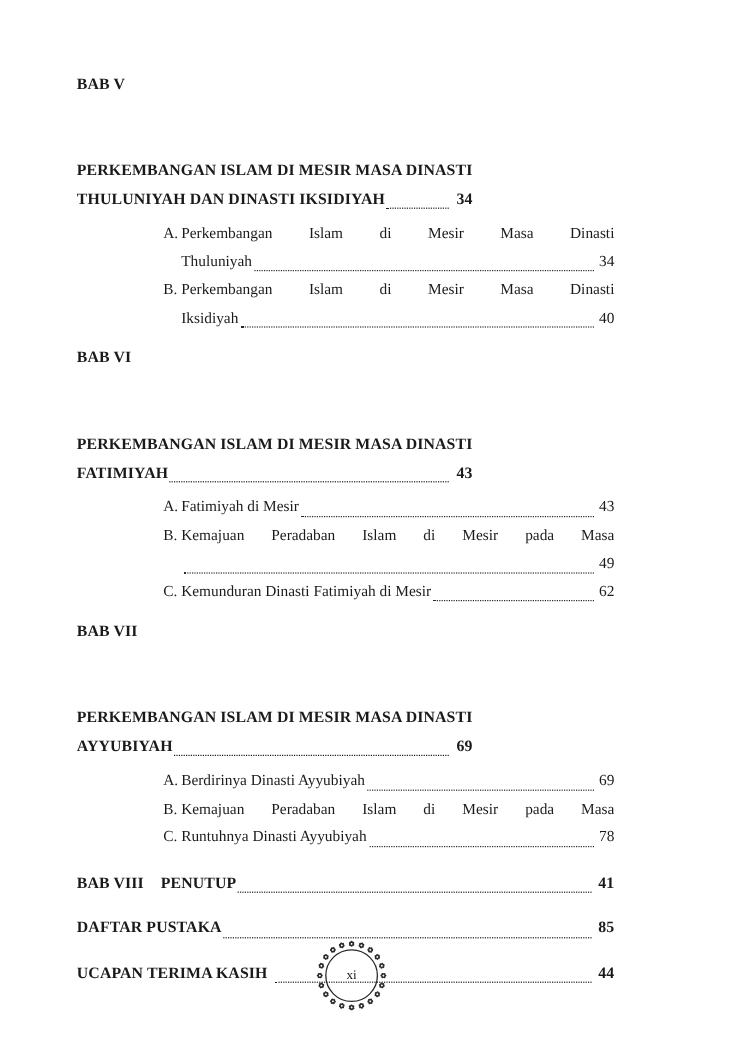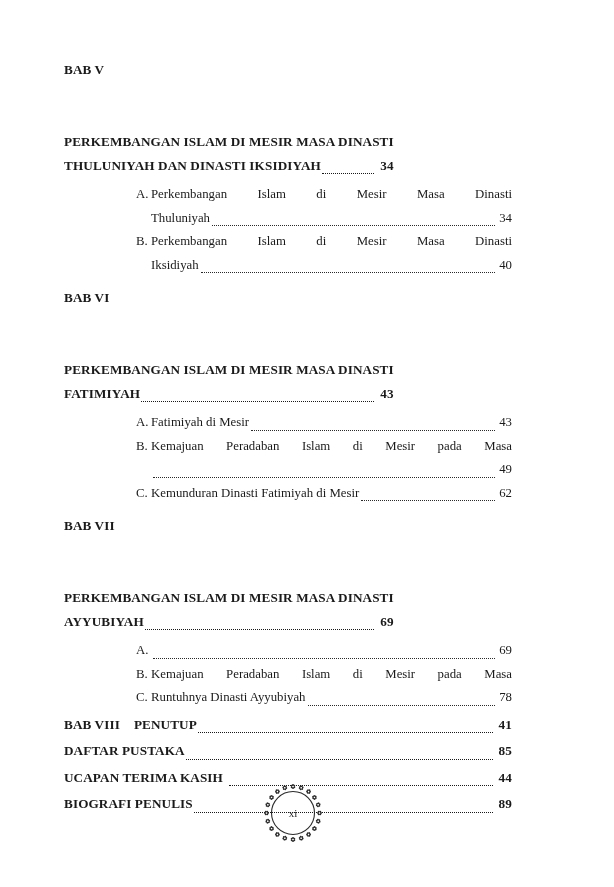--- a/index.html
+++ b/index.html
@@ -80,21 +80,21 @@
   }
 
   
   .flatrow {
     display: flex;
     align-items: baseline;
     font-weight: bold;
     font-size: 13.2px;
     line-height: 23.5px;
     letter-spacing: .1px;
-    margin-top: 3px;
+    margin-top: 14px;
   }
   .flatrow .lbl { white-space: nowrap; }
   .flatrow .lbl2 { white-space: nowrap; padding-left: 14px; }
   .flatrow .pg { white-space: nowrap; padding-left: 5px; }
 
   
   .sub {
     display: flex;
     align-items: flex-start;
     margin-left: 72px;
@@ -258,20 +258,21 @@
           <span class="lead-bold"></span>
           <span class="pg">69</span>
         </span>
       </div>
     </div>
 
     <div class="sub">
       <div class="sub-marker">A.</div>
       <div class="sub-body">
         <span class="endline">
+          <span class="txt">Berdirinya Dinasti Ayyubiyah</span>
           <span class="lead-thin"></span>
           <span class="pg">69</span>
         </span>
       </div>
     </div>
 
     <div class="sub">
       <div class="sub-marker">B.</div>
       <div class="sub-body">
         <span class="jline">Kemajuan Peradaban Islam di Mesir pada Masa</span>
@@ -301,25 +302,20 @@
       <span class="lead-bold"></span>
       <span class="pg">85</span>
     </div>
 
     <div class="flatrow">
       <span class="lbl">UCAPAN TERIMA KASIH</span>
       <span class="lead-bold" style="margin-left:6px;"></span>
       <span class="pg">44</span>
     </div>
 
-    <div class="flatrow">
-      <span class="lbl">BIOGRAFI PENULIS</span>
-      <span class="lead-bold"></span>
-      <span class="pg">89</span>
-    </div>
 
   </div>
 
   <div class="ornament">
     <svg width="64" height="64" viewBox="0 0 64 64" aria-hidden="true">
       <g id="wreath" fill="#2b2b2b">
           <g transform="translate(32.00,5.50) rotate(-90.0)">
             <circle cx="1.45" cy="0.00" r="1.0" fill="#2b2b2b"></circle>
             <circle cx="0.73" cy="1.26" r="1.0" fill="#2b2b2b"></circle>
             <circle cx="-0.72" cy="1.26" r="1.0" fill="#2b2b2b"></circle>

